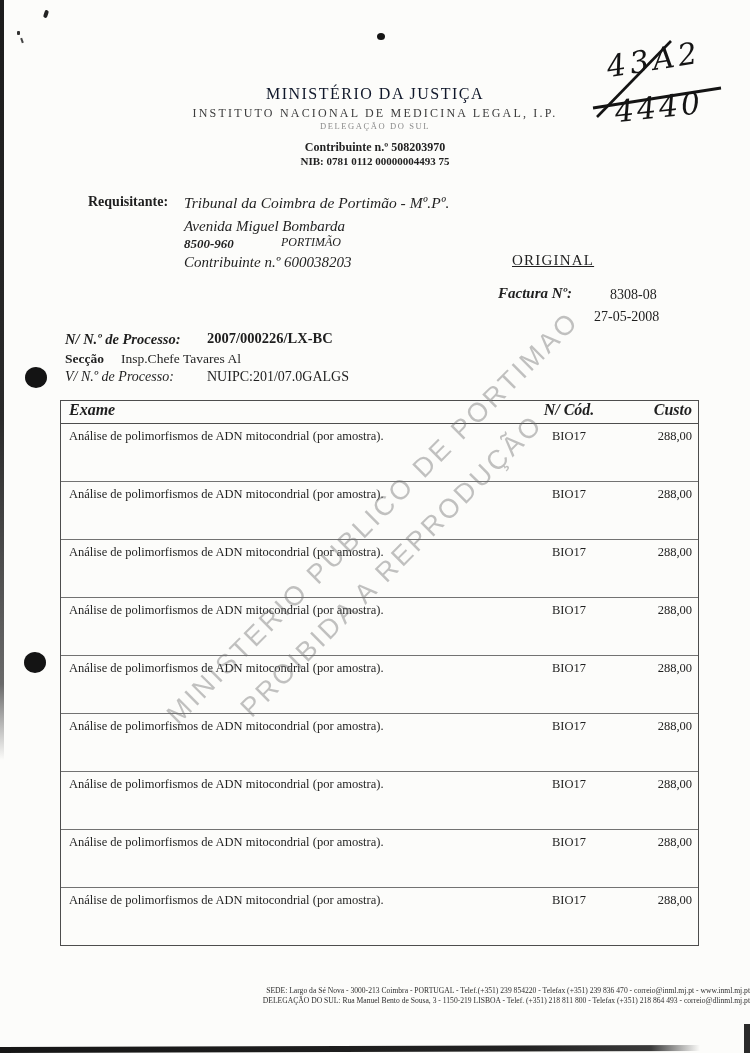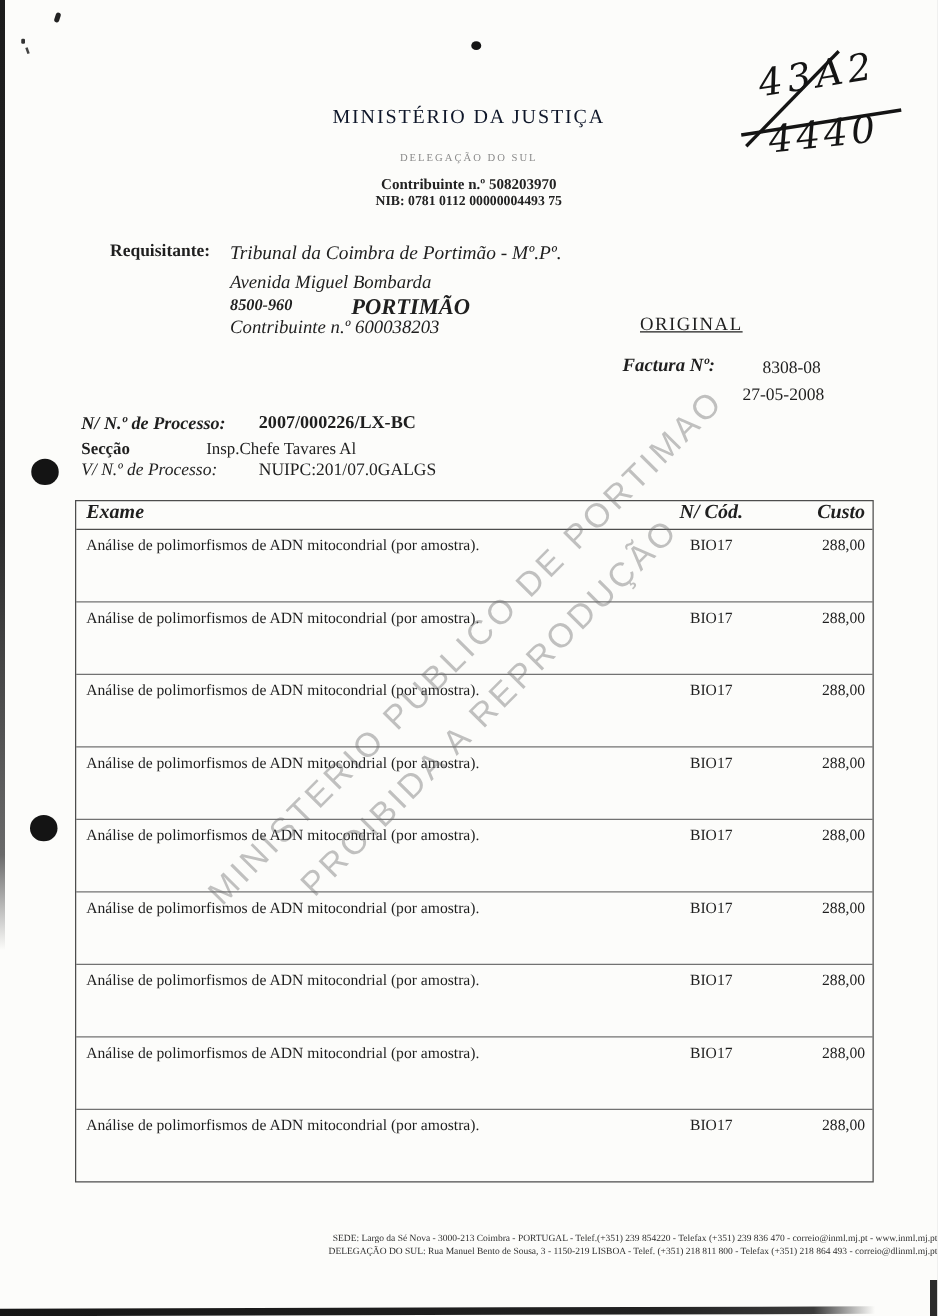--- a/index.html
+++ b/index.html
@@ -39,34 +39,34 @@
   .h-institute{top:106px;font-size:12px;letter-spacing:2.2px;color:#3c3c3c;}
   .h-delegation{top:121px;font-size:8.5px;letter-spacing:1.6px;color:#8a8a8a;}
   .h-contrib{top:140px;font-size:12px;color:#222;font-weight:600;}
   .h-nib{top:155px;font-size:11px;color:#222;font-weight:600;}
 
   
   .req-label{left:88px;top:194px;font-size:14px;font-weight:bold;}
   .req-name{left:184px;top:194px;font-size:15.5px;font-style:italic;}
   .req-addr{left:184px;top:218px;font-size:15px;font-style:italic;}
   .req-postal{left:184px;top:236px;font-size:13px;font-style:italic;font-weight:bold;}
-  .req-city{left:281px;top:235px;font-size:18px;font-style:italic;font-weight:bold;}
+  .req-city{left:281px;top:235px;font-size:12px;font-style:italic;font-weight:normal;}
   .req-contrib{left:184px;top:254px;font-size:15px;font-style:italic;}
 
   
   .original{left:512px;top:252px;font-size:15px;letter-spacing:1.2px;text-decoration:underline;}
   .fact-label{left:498px;top:285px;font-size:15px;font-weight:bold;font-style:italic;}
   .fact-num{left:610px;top:287px;font-size:14px;}
   .fact-date{left:594px;top:309px;font-size:14px;}
 
   
   .proc1-label{left:65px;top:331px;font-size:14.5px;font-weight:bold;font-style:italic;}
   .proc1-val{left:207px;top:330px;font-size:14.5px;font-weight:bold;}
   .proc2-label{left:65px;top:351px;font-size:13.5px;font-weight:bold;}
-  .proc2-val{left:121px;top:351px;font-size:13.5px;margin-left:44px;}
+  .proc2-val{left:121px;top:351px;font-size:13.5px;}
   .proc3-label{left:65px;top:369px;font-size:14px;font-style:italic;}
   .proc3-val{left:207px;top:369px;font-size:14px;}
 
   
   .invoice-table{left:60px;top:400px;width:637px;border:1px solid #4d4d4d;background:transparent;}
   .t-head{display:flex;height:22px;border-bottom:1px solid #4d4d4d;
     font-weight:bold;font-style:italic;font-size:16px;}
   .t-row{display:flex;height:57px;border-bottom:1px solid rgba(55,55,55,0.7);
     font-size:12.5px;align-items:flex-start;}
   .t-row:last-child{border-bottom:none;}
@@ -102,20 +102,21 @@
   <div class="abs hole hole2"></div>
 
   <svg class="abs handwriting" viewBox="0 0 175 105" xmlns="http://www.w3.org/2000/svg">
     <text class="hw-text" x="32" y="48" font-size="30" letter-spacing="4" transform="rotate(-9 60 40)">43A2</text>
     <line x1="22" y1="92" x2="96" y2="16" stroke="#141414" stroke-width="2.6"></line>
     <line x1="18" y1="83" x2="146" y2="63" stroke="#141414" stroke-width="2.8"></line>
     <text class="hw-text" x="40" y="93" font-size="30" letter-spacing="3" transform="rotate(-6 80 85)">4440</text>
   </svg>
 
   <div class="abs hdr h-ministry">MINISTÉRIO DA JUSTIÇA</div>
+  <div class="abs hdr h-institute">INSTITUTO NACIONAL DE MEDICINA LEGAL, I.P.</div>
   <div class="abs hdr h-delegation">DELEGAÇÃO DO SUL</div>
   <div class="abs hdr h-contrib">Contribuinte n.º 508203970</div>
   <div class="abs hdr h-nib">NIB: 0781 0112 00000004493 75</div>
 
   <div class="abs req-label">Requisitante:</div>
   <div class="abs req-name">Tribunal da Coimbra de Portimão - Mº.Pº.</div>
   <div class="abs req-addr">Avenida  Miguel Bombarda</div>
   <div class="abs req-postal">8500-960</div>
   <div class="abs req-city">PORTIMÃO</div>
   <div class="abs req-contrib">Contribuinte n.º 600038203</div>

